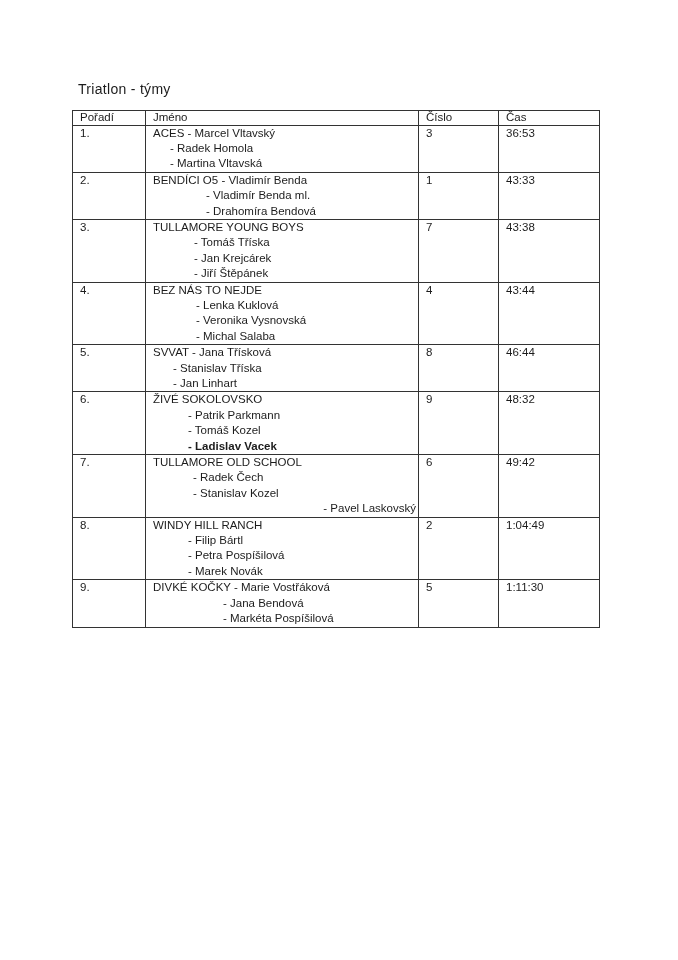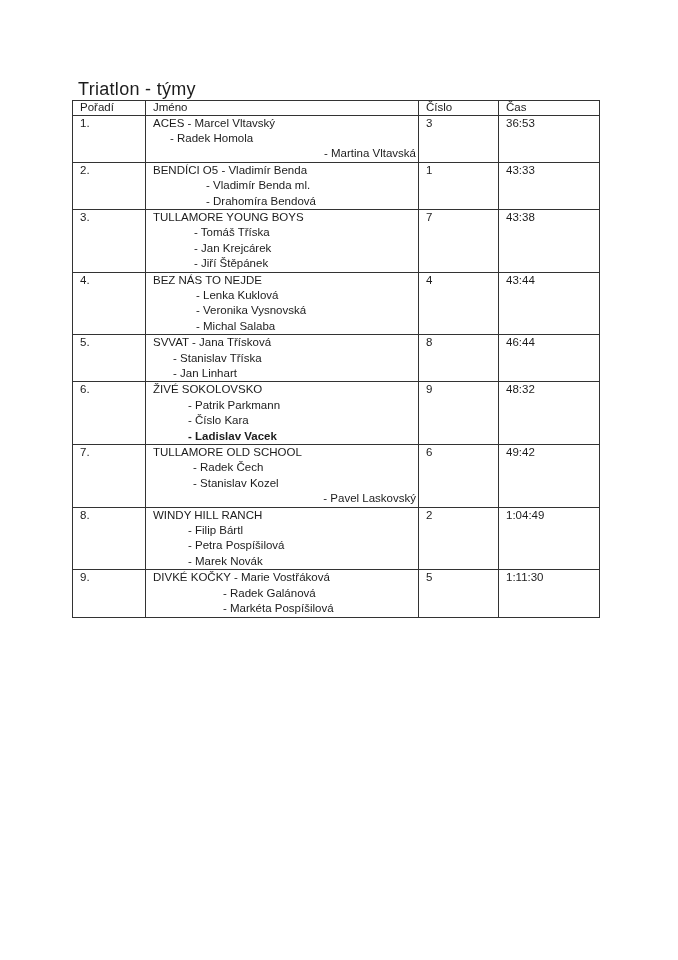--- a/index.html
+++ b/index.html
@@ -12,30 +12,30 @@
     height: 960px;
     position: relative;
     overflow: hidden;
     font-family: "Liberation Sans", sans-serif;
     color: #1c1c1c;
   }
   .doc-title {
     position: absolute;
     left: 78px;
     top: 79px;
-    font-size: 18px;
+    font-size: 14px;
     line-height: 21px;
     font-weight: 400;
     letter-spacing: 0.3px;
     color: #1c1c1c;
   }
   table.results {
     position: absolute;
     left: 72px;
-    top: 100px;
+    top: 110px;
     width: 527px;
     border-collapse: collapse;
     table-layout: fixed;
   }
   table.results col.c-rank   { width: 73px; }
   table.results col.c-name   { width: 273px; }
   table.results col.c-number { width: 80px; }
   table.results col.c-time   { width: 101px; }
   table.results th,
   table.results td {
@@ -78,21 +78,21 @@
         <th>Číslo</th>
         <th>Čas</th>
       </tr>
     </thead>
     <tbody>
         <tr>
           <td class="col-rank">1.</td>
           <td class="col-name">
             <div>ACES - Marcel Vltavský</div>
             <div class="member-line" style="padding-left: 17px;">- Radek Homola</div>
-            <div class="member-line" style="padding-left: 17px; text-align: right;">- Martina Vltavská</div>
+            <div class="member-line" style="padding-left: 17px;">- Martina Vltavská</div>
           </td>
           <td class="col-number">3</td>
           <td class="col-time">36:53</td>
         </tr>
         <tr>
           <td class="col-rank">2.</td>
           <td class="col-name">
             <div>BENDÍCI O5 - Vladimír Benda</div>
             <div class="member-line" style="padding-left: 53px;">- Vladimír Benda ml.</div>
             <div class="member-line" style="padding-left: 53px;">- Drahomíra Bendová</div>
@@ -130,21 +130,21 @@
             <div class="member-line" style="padding-left: 20px;">- Jan Linhart</div>
           </td>
           <td class="col-number">8</td>
           <td class="col-time">46:44</td>
         </tr>
         <tr>
           <td class="col-rank">6.</td>
           <td class="col-name">
             <div>ŽIVÉ SOKOLOVSKO</div>
             <div class="member-line" style="padding-left: 35px;">- Patrik Parkmann</div>
-            <div class="member-line" style="padding-left: 35px;">- Číslo Kara</div>
+            <div class="member-line" style="padding-left: 35px;">- Tomáš Kozel</div>
             <div class="member-line" style="padding-left: 35px; font-weight: bold;">- Ladislav Vacek</div>
           </td>
           <td class="col-number">9</td>
           <td class="col-time">48:32</td>
         </tr>
         <tr>
           <td class="col-rank">7.</td>
           <td class="col-name">
             <div>TULLAMORE OLD SCHOOL</div>
             <div class="member-line" style="padding-left: 40px;">- Radek Čech</div>
@@ -162,21 +162,21 @@
             <div class="member-line" style="padding-left: 35px;">- Petra Pospíšilová</div>
             <div class="member-line" style="padding-left: 35px;">- Marek Novák</div>
           </td>
           <td class="col-number">2</td>
           <td class="col-time">1:04:49</td>
         </tr>
         <tr>
           <td class="col-rank">9.</td>
           <td class="col-name">
             <div>DIVKÉ KOČKY - Marie Vostřáková</div>
-            <div class="member-line" style="padding-left: 70px;">- Radek Galánová</div>
+            <div class="member-line" style="padding-left: 70px;">- Jana Bendová</div>
             <div class="member-line" style="padding-left: 70px;">- Markéta Pospíšilová</div>
           </td>
           <td class="col-number">5</td>
           <td class="col-time">1:11:30</td>
         </tr>
       </tbody>
   </table>
 
 </div>
 

